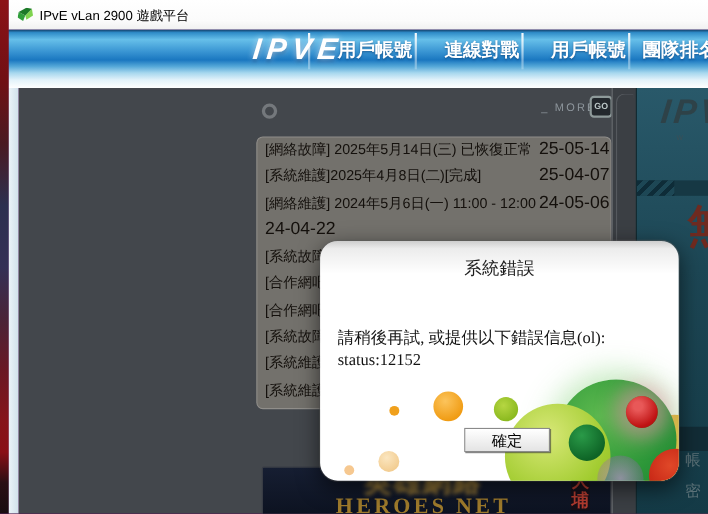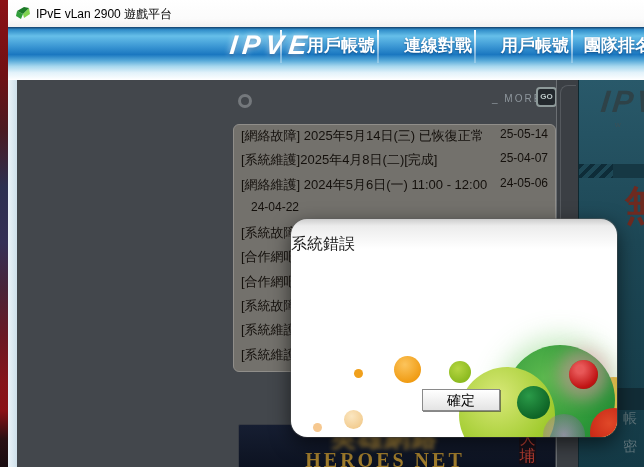--- a/index.html
+++ b/index.html
@@ -39,30 +39,30 @@
     border:3px solid #74787c; background:transparent; }
   .more-label { position:absolute; left:492px; top:93px; font-size:10px; letter-spacing:2px; color:#8e969c; }
   .go-button { position:absolute; left:536px; top:87px; width:21px; height:20px; background:#23282d;
     border:2px solid #8e9a9a; border-radius:4px; color:#bcc8c8; font-size:8px; font-weight:bold;
     text-align:center; line-height:16px; cursor:pointer; }
 
   .news-panel { position:absolute; left:233px; top:124px; width:323px; height:248px;
     background:#73716c; border:1px solid #908e8a; border-radius:6px; overflow:hidden; padding:2px 0; }
   .news-row { display:flex; align-items:flex-start; height:24.3px; padding:0 7px; cursor:pointer; }
   .news-text { flex:1; font-size:13px; color:#14100c; white-space:nowrap; overflow:hidden; }
-  .news-date { width:58px; text-align:right; font-size:12px; color:#14100c; white-space:nowrap; }
+  .news-date { width:58px; text-align:right; font-size:16px; color:#14100c; white-space:nowrap; }
 
   
   .banner { position:absolute; left:238px; top:424px; width:318px; height:46px;
     background:linear-gradient(180deg,#161e32 0%,#0c1220 100%); border:1px solid #383c44; border-radius:2px; overflow:hidden; }
   .banner-cn { position:absolute; left:0; right:24px; top:-4px; text-align:center; font-size:25px; font-weight:bold;
     font-family:"Liberation Serif", serif; color:#b8903a; filter:blur(2px); opacity:.9; letter-spacing:2px; }
   .banner-en { position:absolute; left:0; right:24px; top:24px; text-align:center; font-size:20px; font-weight:bold;
     font-family:"Liberation Serif", serif; letter-spacing:3px; color:#a07c2c; }
-  .banner-side { position:absolute; left:280px; top:5px; width:17px; font-size:16px; font-weight:normal;
+  .banner-side { position:absolute; left:280px; top:5px; width:17px; font-size:16px; font-weight:bold;
     line-height:17px; text-align:center; color:#b43c30; background:rgba(30,8,8,.45);
     word-break:break-all; white-space:normal; }
 
   
   .carousel-edge { position:absolute; left:556px; top:80px; width:22px; bottom:0; background:#3b3f44;
     border-left:1px solid #6b6f73; }
   .carousel-inner { position:absolute; left:3px; top:5px; width:16px; height:340px;
     border:1px solid #55595e; border-right:none; border-radius:8px 0 0 8px; }
 
   
@@ -76,21 +76,21 @@
     background:repeating-linear-gradient(135deg,#0e2c38 0 4px,#1d4755 4px 8px); }
   .rp-none { position:absolute; left:46px; top:98px; font-size:40px; font-weight:bold; color:#6e2a20; }
   .rp-band { position:absolute; left:0; top:308px; width:100%; height:22px; background:#122c36; }
   .rp-label { position:absolute; left:44px; font-size:14px; color:#5c7278; }
 
   
   .dialog { position:absolute; left:291px; top:219px; width:326px; height:218px; border-radius:16px;
     background:linear-gradient(180deg,#cdcdcd 0px,#ececec 7px,#ffffff 30px);
     box-shadow:0 6px 20px rgba(0,0,0,.6), 0 0 0 1px rgba(110,110,110,.45);
     overflow:hidden; z-index:50; }
-  .dialog-title { position:absolute; left:0; width:100%; top:15px; text-align:left;
+  .dialog-title { position:absolute; left:0; width:100%; top:15px; text-align:center;
     font-family:"Liberation Serif", serif; font-size:16px; color:#1c1c1c; z-index:3; }
   .dialog-msg { position:absolute; left:16px; top:79px; font-family:"Liberation Serif", serif;
     font-size:15px; line-height:20px; color:#131313; z-index:3; }
   .ok-button { position:absolute; left:131px; top:170px; width:78px; height:22px; z-index:4;
     background:linear-gradient(180deg,#ffffff,#e4e4e4); border:1px solid #8a8a8a;
     box-shadow:1px 1px 0 rgba(55,55,55,.6); font-size:14px; text-align:center; line-height:20px;
     color:#000; cursor:pointer; }
   .bubble { position:absolute; border-radius:50%; z-index:1; }
   .b-green-big   { left:214px; top:126px; width:110px; height:110px;
      background:radial-gradient(circle at 35% 30%, #5cb84e, #2b9638 60%, #1f8230);
@@ -226,16 +226,20 @@
     <div class="bubble b-orange-med"></div>
     <div class="bubble b-orange-dot"></div>
     <div class="bubble b-red-glow"></div>
     <div class="bubble b-darkgreen"></div>
     <div class="bubble b-red-br"></div>
     <div class="bubble b-purple"></div>
     <div class="bubble b-beige"></div>
     <div class="bubble b-peach-dot"></div>
 
     <div class="dialog-title">系統錯誤</div>
+    <div class="dialog-msg">
+      <div>請稍後再試, 或提供以下錯誤信息(ol):</div>
+      <div>status:12152</div>
+    </div>
     <div class="ok-button">確定</div>
   </div>
 
 </div>
 
 </body></html>

